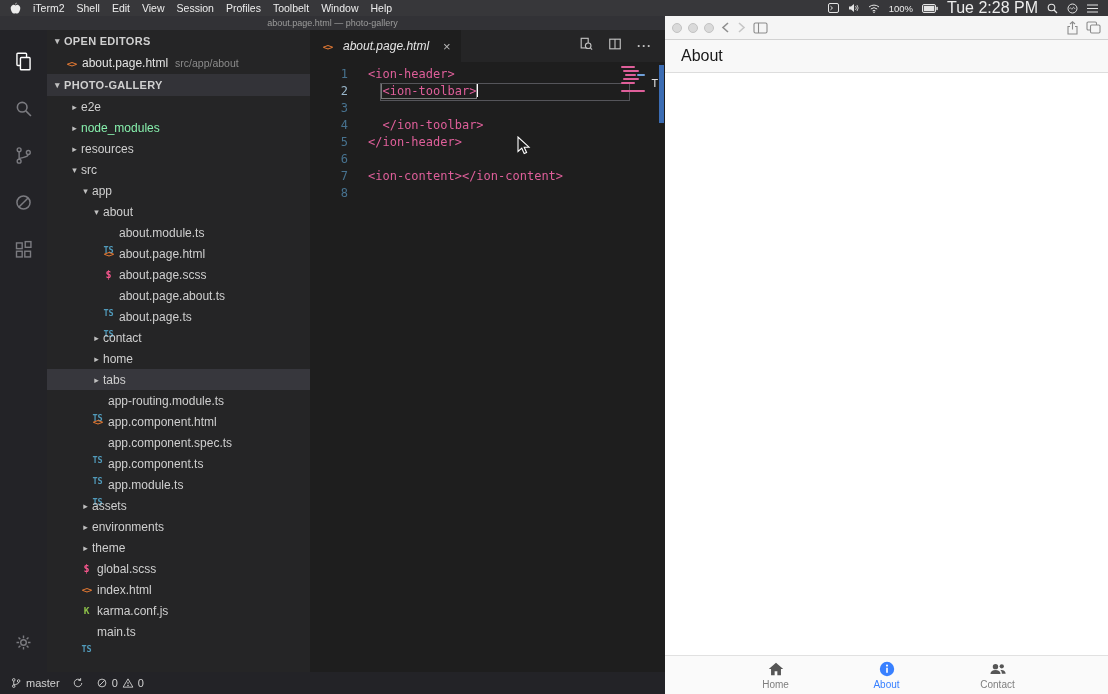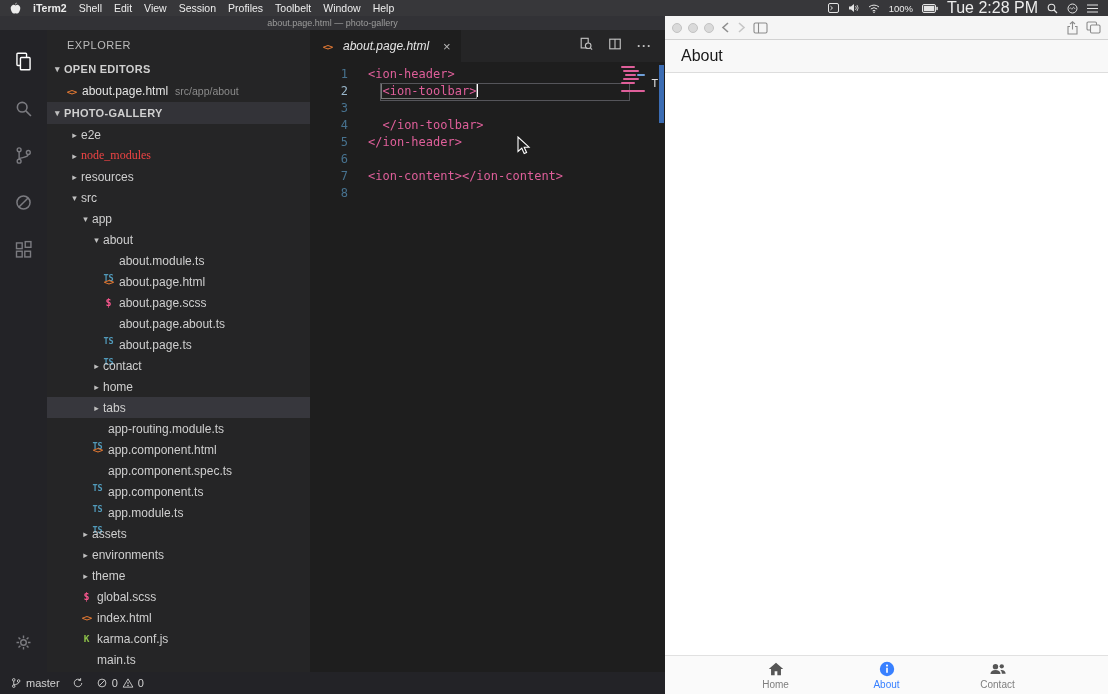--- a/index.html
+++ b/index.html
@@ -2,21 +2,21 @@
 <html style="--ionic-blue: #3880ff; --code-tag: #df5f9a; --code-text: #d4d4d4; --line-number: #47728f; --line-number-active: #9ab8cc; --icon-ts: #519aba; --icon-html: #e37933; --icon-scss: #f5568c; --icon-karma: #8dc149;"><head>
 <meta charset="utf-8">
 <style>
   *{margin:0;padding:0;box-sizing:border-box;}
   html,body{width:1108px;height:694px;overflow:hidden;background:#000;font-family:"Liberation Sans",sans-serif;}
   .screen{position:relative;width:1108px;height:694px;}
 
   
   .menubar{height:16px;background:#37373a;display:flex;justify-content:space-between;align-items:center;padding:0 10px;color:#ededed;font-size:10.5px;}
   .mb-left{display:flex;align-items:center;gap:12px;}
-  .mb-app{font-weight:bold;}
+  .mb-app{font-weight:normal;}
   .mb-menus{display:flex;gap:12px;}
   .mb-right{display:flex;align-items:center;gap:9px;}
   .mb-ico{display:flex;align-items:center;color:#e4e4e4;}
   .mb-pct{font-size:9.5px;}
   .mb-clock{font-size:16px;}
 
   
   .desktop{display:flex;height:678px;}
 
   
@@ -37,21 +37,21 @@
   .oe-item{height:22px;display:flex;align-items:center;padding-left:17px;cursor:default;}
   .oe-name{color:#e3e3e3;}
   .oe-path{color:#8b8b8b;font-size:10.5px;margin-left:7px;}
   .fi{display:inline-block;width:15px;margin-right:3px;font-size:8.5px;font-weight:bold;text-align:center;flex:none;font-family:"DejaVu Sans Mono",monospace;}
   .fi.ts{color:var(--icon-ts);margin-top:35px;}
   .fi.html{color:var(--icon-html);font-size:9.5px;letter-spacing:-1px;}
   .fi.scss{color:var(--icon-scss);font-size:10px;}
   .fi.karma{color:var(--icon-karma);font-size:9.5px;}
   .tree-row{height:21px;display:flex;align-items:center;white-space:nowrap;}
   .tree-row.selected{background:#37373d;}
-  .tree-row.dim .tree-label{color:#ef4444;font-family:Liberation Serif, serif;}
+  .tree-row.dim .tree-label{color:#86efac;}
   .tree-label{color:#cfcfcf;}
 
   .editor-col{flex:1;display:flex;flex-direction:column;min-width:0;background:#1e1e1e;}
   .tabstrip{height:32px;background:#252526;display:flex;align-items:stretch;flex:none;}
   .tab{background:#1e1e1e;display:flex;align-items:center;padding:0 10px;gap:5px;color:#e6e6e6;font-size:12px;}
   .tab-label{font-style:italic;}
   .tab-close{color:#b9b9b9;margin-left:9px;font-size:13px;}
   .editor-actions{margin-left:auto;display:flex;align-items:center;gap:15px;padding-right:13px;color:#c2c2c2;}
   .editor-actions svg{width:14px;height:14px;}
   .ea-more{font-weight:bold;letter-spacing:1px;font-size:12px;}
@@ -221,21 +221,20 @@
           </div>
           <div class="ab-icon ab-gear">
             <svg viewBox="0 0 24 24" fill="none" stroke="currentColor" stroke-width="1.6">
                 <circle cx="12" cy="12" r="3.2"></circle>
                 <path d="M12 4v3M12 17v3M4 12h3M17 12h3M6.3 6.3l2.1 2.1M15.6 15.6l2.1 2.1M17.7 6.3l-2.1 2.1M8.4 15.6l-2.1 2.1"></path>
               </svg>
           </div>
         </div>
 
         <div class="sidebar">
-          <div class="sb-title">EXPLORER</div>
           <div class="sec-header">
             <span class="tw">▾</span>
             <span>OPEN EDITORS</span>
           </div>
           <div>
               <div class="oe-item">
                 <span class="fi html">&lt;&gt;</span>
                 <span class="oe-name">about.page.html</span>
                 <span class="oe-path">src/app/about</span>
               </div>

